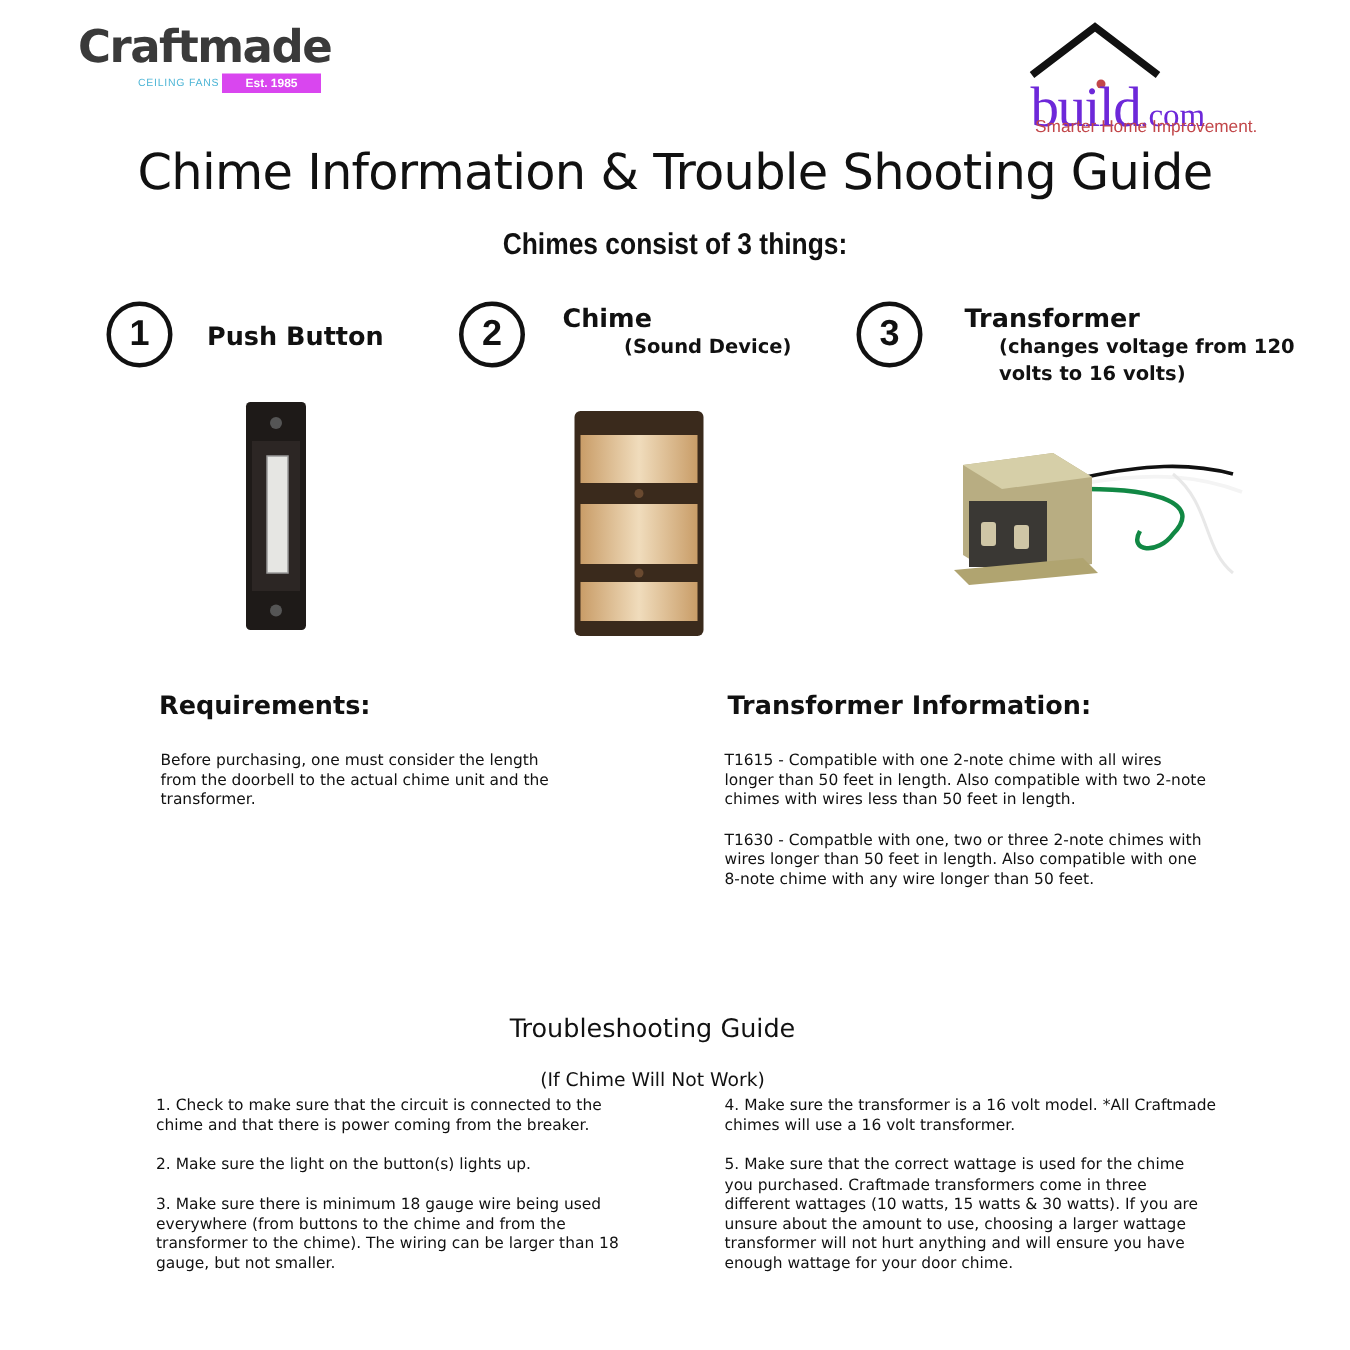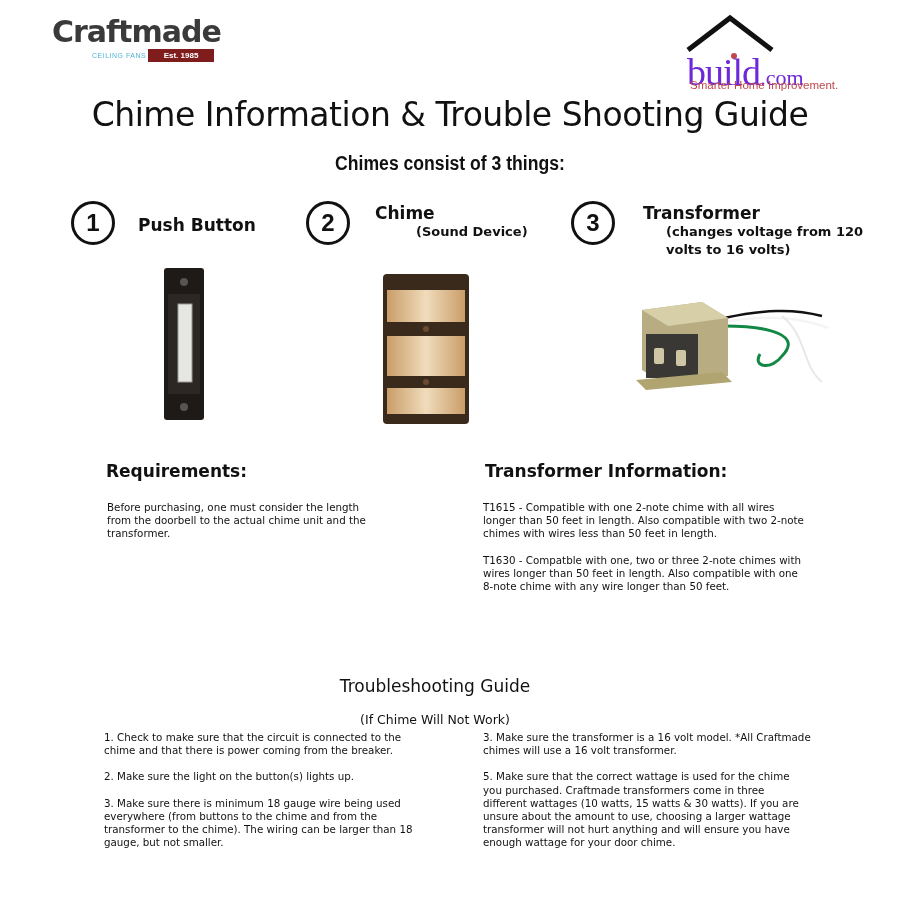--- a/index.html
+++ b/index.html
@@ -5,21 +5,21 @@
   html, body { margin: 0; padding: 0; background: #ffffff; }
   body { width: 900px; height: 900px; position: relative; overflow: hidden;
          font-family: "Liberation Sans", sans-serif; color: #111; }
   .abs { position: absolute; }
 
   
   #craftmade { left: 52px; top: 14px; width: 170px; height: 54px; }
   #craftmade .word { position: absolute; left: 0; top: 0; font-family: "DejaVu Sans", sans-serif;
       font-weight: bold; font-size: 30px; color: #3a3a3a; letter-spacing: -1px; }
   #craftmade .sub { position: absolute; left: 40px; top: 38px; font-size: 7px; color: #4fb6d6; letter-spacing: 0.5px; }
-  #craftmade .est { position: absolute; left: 96px; top: 35px; width: 66px; height: 13px; background: #7f1d1d;
+  #craftmade .est { position: absolute; left: 96px; top: 35px; width: 66px; height: 13px; background: #d946ef;
       color: #fff; font-size: 8px; font-weight: bold; text-align: center; line-height: 13px; }
 
   
   #buildcom { left: 684px; top: 14px; width: 170px; height: 80px; }
   #buildcom svg { position: absolute; left: 0; top: 0; }
   #buildcom .word { position: absolute; left: 3px; top: 32px; font-size: 38px; color: #6d28d9;
       font-family: Liberation Serif, serif; letter-spacing: -1px; line-height: 52px; }
   #buildcom .word .dotcom { font-size: 22px; letter-spacing: 0; }
   #buildcom .tag { position: absolute; left: 6px; top: 65px; font-size: 11.5px; color: #c2474a; white-space: nowrap; }
 
@@ -126,15 +126,15 @@
 <div class="abs" style="left:0; width:870px; top:676px; text-align:center;">
   <div class="sec-head" style="font-weight:normal; font-size:17px;">Troubleshooting Guide</div>
   <div style="font-size:12.5px; font-family:'DejaVu Sans', sans-serif; margin-top:16px;">(If Chime Will Not Work)</div>
 </div>
 <div class="abs body-text" style="left:104px; top:731px; width:322px;">
   <p>1. Check to make sure that the circuit is connected to the chime and that there is power coming from the breaker.</p>
   <p>2. Make sure the light on the button(s) lights up.</p>
   <p>3. Make sure there is minimum 18 gauge wire being used everywhere (from buttons to the chime and from the transformer to the chime). The wiring can be larger than 18 gauge, but not smaller.</p>
 </div>
 <div class="abs body-text" style="left:483px; top:731px; width:328px;">
-  <p>3. Make sure the transformer is a 16 volt model. *All Craftmade chimes will use a 16 volt transformer.</p>
+  <p>4. Make sure the transformer is a 16 volt model. *All Craftmade chimes will use a 16 volt transformer.</p>
   <p>5. Make sure that the correct wattage is used for the chime you purchased. Craftmade transformers come in three different wattages (10 watts, 15 watts &amp; 30 watts). If you are unsure about the amount to use, choosing a larger wattage transformer will not hurt anything and will ensure you have enough wattage for your door chime.</p>
 </div>
 
 </body></html>

